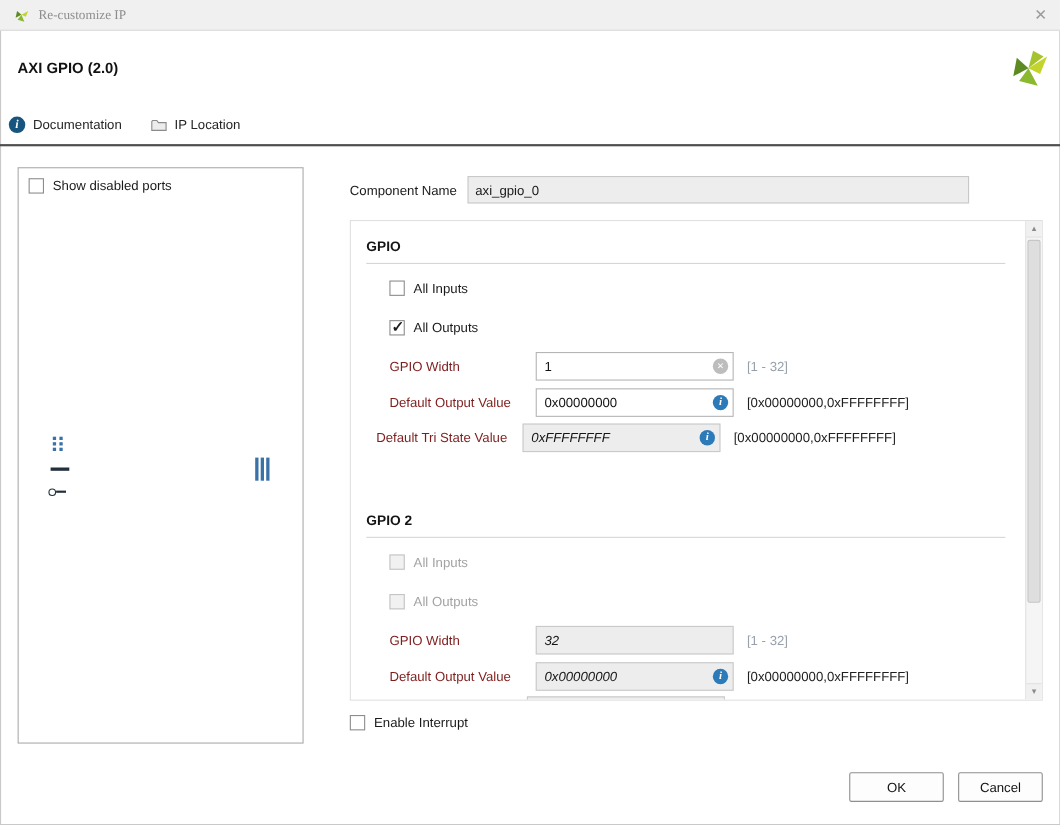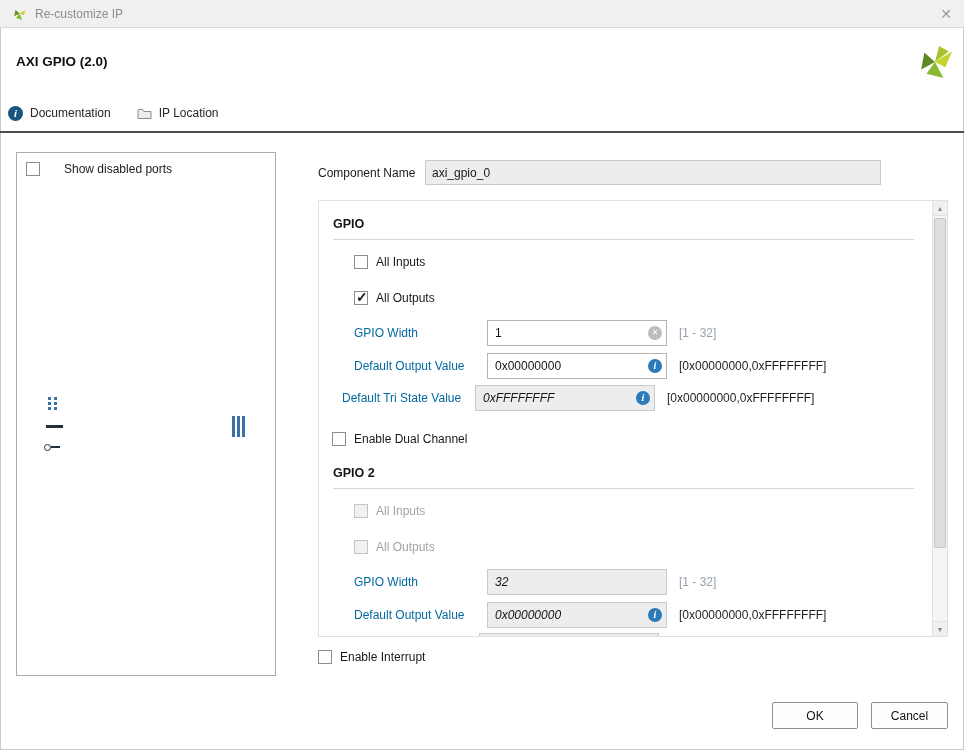--- a/index.html
+++ b/index.html
@@ -6,41 +6,41 @@
   html,body { width:964px; height:750px; }
   body {
     position:relative; background:#ffffff; overflow:hidden;
     font-family:"Liberation Sans", sans-serif; font-size:12px; color:#1a1a1a;
     box-shadow: inset 0 0 0 1px #c9c9c9;
   }
 
   
   .titlebar { position:absolute; left:0; top:0; width:964px; height:28px;
     background:#f0f0f0; border-bottom:1px solid #dadada;
-    display:flex; align-items:center; padding:0 12px; gap:8px; }
+    display:flex; align-items:center; padding:0 12px; gap:8px;font-family:Liberation Serif, serif; }
   .titlebar .tb-title { color:#8d8d8d; flex:1; }
   .close-x { color:#9b9b9b; font-size:14px; cursor:default; }
 
   
   .page-title { position:absolute; left:16px; top:54px; font-size:13.5px; font-weight:bold; color:#111; }
   .brand-logo { position:absolute; left:918px; top:44px; }
 
   
   .toolbar { position:absolute; left:8px; top:103px; display:flex; align-items:center; gap:26px; height:20px; }
   .tool-item { display:flex; align-items:center; gap:7px; color:#262626; cursor:default; }
   .info-round { width:15px; height:15px; border-radius:50%; background:#17557f; color:#fff;
     font-family:"Liberation Serif", serif; font-style:italic; font-weight:bold; font-size:11px;
     text-align:center; line-height:15px; display:inline-block; }
 
   .hrule { position:absolute; left:0; top:131px; width:964px; height:2px; background:#4e4e4e; }
 
   
   .left-panel { position:absolute; left:16px; top:152px; width:260px; height:524px;
     border:1px solid #ababab; background:#fff; }
-  .sdp-row { position:absolute; left:9px; top:9px; display:flex; align-items:center; gap:24px; }
+  .sdp-row { position:absolute; left:9px; top:9px; display:flex; align-items:center; gap:8px; }
 
   
   .cb { width:14px; height:14px; border:1px solid #8d8d8d; background:#fff; display:inline-block;
     position:relative; flex:none; cursor:default; }
   .cb.checked::after { content:"✓"; position:absolute; left:1px; top:-3px;
     font-size:14px; font-weight:bold; color:#1c1c1c; }
   .cb.disabled { border-color:#c4c4c4; background:#f1f1f1; }
   .lbl-disabled { color:#a3a3a3; }
 
   
@@ -58,21 +58,21 @@
   .comp-label { position:absolute; left:318px; top:166px; }
   .comp-input { position:absolute; left:425px; top:160px; width:456px; height:25px;
     background:#ededed; border:1px solid #c9c9c9; padding:0 6px; font:12px "Liberation Sans",sans-serif; color:#1a1a1a; }
 
   .config-panel { position:absolute; left:318px; top:200px; width:630px; height:437px;
     border:1px solid #e0e0e0; background:#fff; overflow:hidden; }
   .sec-header { position:absolute; left:14px; font-weight:bold; font-size:12.5px; color:#141414; }
   .sec-rule { position:absolute; left:14px; width:581px; height:1px; background:#d6d6d6; }
 
   .crow { position:absolute; display:flex; align-items:center; gap:8px; height:26px; }
-  .f-label { width:125px; flex:none; color:#0369a1; }
+  .f-label { width:125px; flex:none; color:#7f1d1d; }
   .input-wrap { position:relative; width:180px; height:26px; flex:none; }
   .field { width:100%; height:100%; border:1px solid #b5b5b5; background:#fff;
     padding:0 24px 0 7px; font:12px "Liberation Sans",sans-serif; color:#141414; }
   .field.gray { background:#ededed; border-color:#c9c9c9;font-style:italic; }
   .field-icon { position:absolute; right:5px; top:50%; transform:translateY(-50%);
     width:14px; height:14px; border-radius:50%; color:#fff; text-align:center; line-height:14px; font-size:10px; }
   .icon-info { background:#2d7ab8; font-family:"Liberation Serif",serif; font-style:italic; font-weight:bold; }
   .icon-clear { background:#bdbdbd; font-size:8px; }
   .hint { margin-left:4px; white-space:nowrap; }
   .hint.gray { color:#98a0ac; }
@@ -196,24 +196,20 @@
 
   <div class="crow" style="left:23px; top:184px;">
     <span class="f-label">Default Tri State Value</span>
     <span class="input-wrap">
       <input class="field gray" value="0xFFFFFFFF" style="">
       <span class="field-icon icon-info">i</span>
     </span>
     <span class="hint dark">[0x00000000,0xFFFFFFFF]</span>
   </div>
 
-  <div class="crow" style="left:13px; top:225px;">
-    <span class="cb"></span>
-    <span>Enable Dual Channel</span>
-  </div>
 
   <div class="sec-header" style="top:265px;">GPIO 2</div>
   <div class="sec-rule" style="top:287px;"></div>
 
   <div class="crow" style="left:35px; top:297px;">
     <span class="cb disabled"></span>
     <span class="lbl-disabled">All Inputs</span>
   </div>
 
   <div class="crow" style="left:35px; top:333px;">

